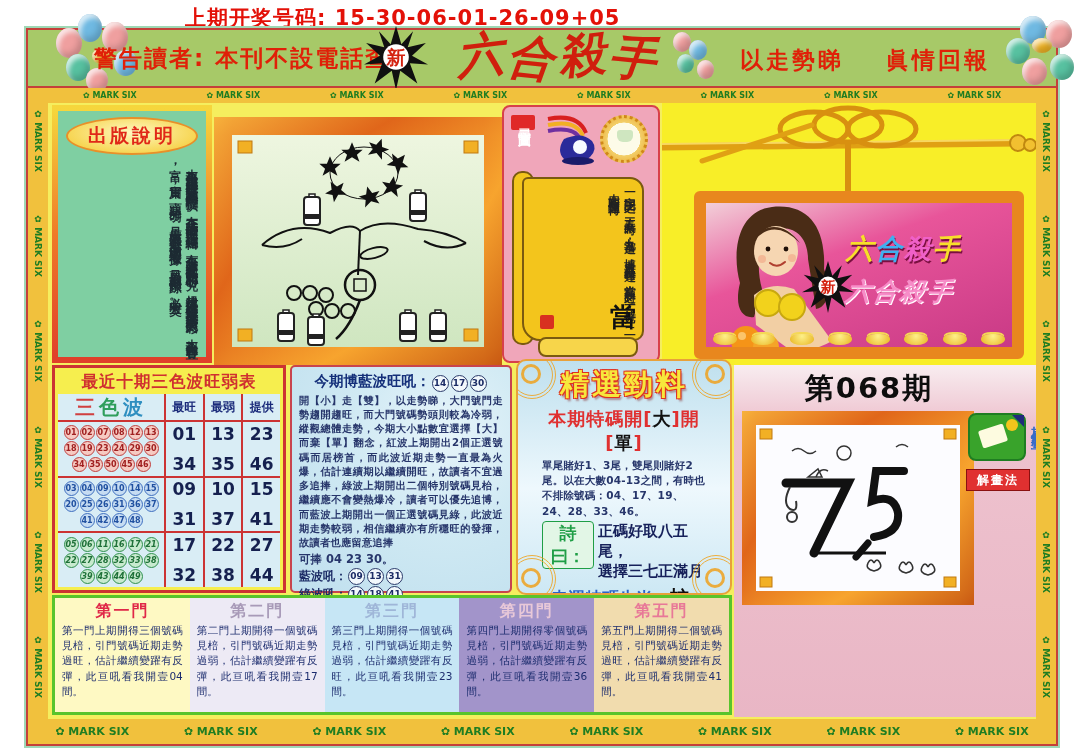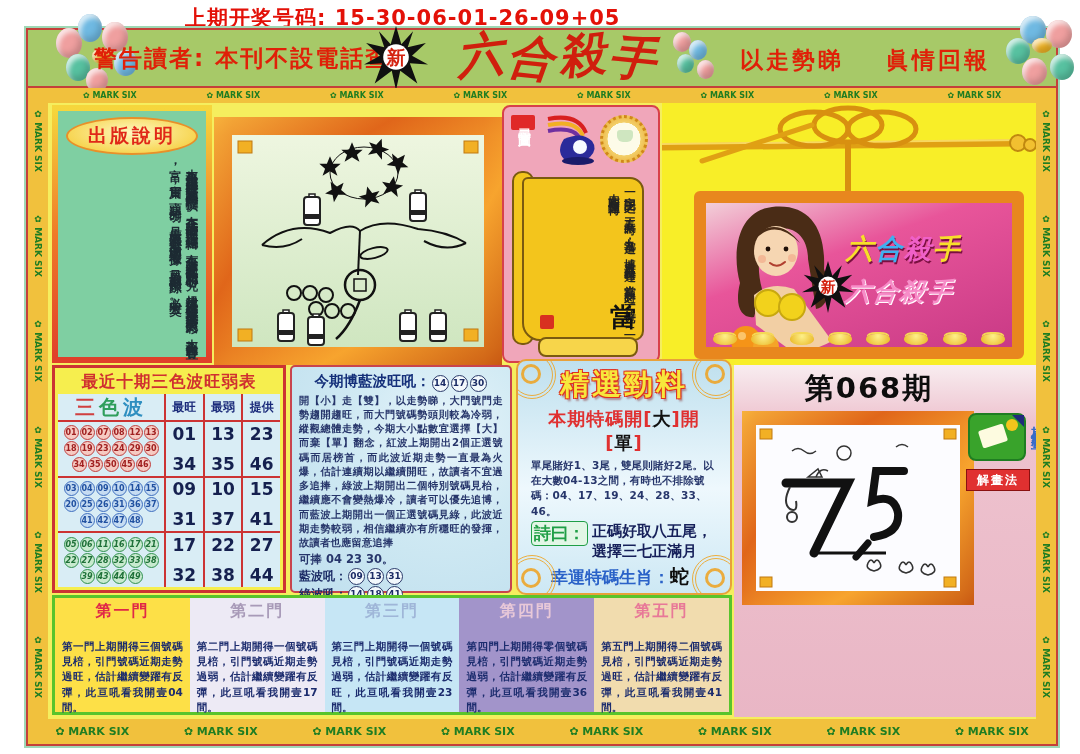--- a/index.html
+++ b/index.html
@@ -139,43 +139,43 @@
   .bluep .btitle{text-align:center;font-size:14.5px;font-weight:900;color:#15307a;margin-bottom:2px;}
   .bluep .bbody{font-size:10.2px;line-height:1.4;color:#27366b;font-weight:bold;text-align:justify;letter-spacing:.3px;}
   .bluep .bkeep{font-size:11.5px;font-weight:700;color:#27366b;margin-top:1px;}
   .houline{font-size:12px;font-weight:900;color:#1c2c66;margin-top:1px;display:flex;align-items:center;}
   .cnum{display:inline-flex;width:15px;height:15px;margin:0 1px;border:1px solid #2a3a6a;border-radius:50%;
         font-size:9px;font-weight:bold;color:#1c2c66;align-items:center;justify-content:center;background:#f2f8fc;}
 
   
   .jing{position:absolute;left:468px;top:256px;width:216px;height:236px;box-sizing:border-box;
         background:linear-gradient(180deg,#bfe0ee,#eef8fd 55%,#cde8f4);border:2px solid #e8a13a;border-radius:10px;
-        padding:4px 13px;text-align:center;overflow:hidden;}
+        padding:4px 24px;text-align:center;overflow:hidden;}
   .orn{position:absolute;width:40px;height:40px;border:4px double #efa21e;border-radius:50%;opacity:.85;}
   .orn:after{content:"";position:absolute;left:9px;top:9px;width:14px;height:14px;border:3px solid #efa21e;border-radius:50%;}
   .orn.o1{left:-10px;top:-10px;} .orn.o2{right:-10px;top:-10px;} .orn.o3{left:-10px;bottom:-10px;} .orn.o4{right:-10px;bottom:-10px;}
   .jtitle{font-size:29px;font-weight:900;letter-spacing:3px;color:#f7e73c;
           text-shadow:-1px -1px 0 #e03020,1px -1px 0 #e03020,-1px 1px 0 #e03020,1px 1px 0 #e03020,2px 3px 2px rgba(120,0,0,.4);}
   .jsub{font-size:18px;font-weight:900;color:#e03030;letter-spacing:1px;margin-top:2px;}
   .jsub b{color:#111;}
   .jbody{font-size:10.5px;font-weight:bold;color:#27366b;text-align:left;line-height:1.45;margin-top:3px;letter-spacing:.2px;}
   .jpoem{display:flex;align-items:flex-start;gap:4px;margin-top:2px;}
   .jpoem .plabel{font-size:17px;font-weight:900;color:#1f9e46;background:#e2f6e6;border:1px solid #1f9e46;border-radius:4px;padding:0 2px;}
   .jpoem .plines{font-size:15px;font-weight:900;color:#16205a;text-align:left;line-height:1.35;}
   .jzo{margin-top:3px;font-size:17px;font-weight:900;color:#2a62c8;}
   .jzo b{color:#0d0d0d;font-size:19px;letter-spacing:8px;}
   .jte{margin-top:2px;font-size:16px;font-weight:900;color:#2a62c8;display:flex;justify-content:center;align-items:center;gap:2px;}
 
   
   .doors{position:absolute;left:4px;top:492px;width:680px;height:120px;display:flex;
          border:3px solid #58c42c;box-sizing:border-box;background:#fff;}
   .door{flex:1;padding:3px 7px;box-sizing:border-box;}
   .door .dtitle{text-align:center;font-size:16px;font-weight:900;letter-spacing:2px;}
-  .door .dtext{font-size:10.5px;font-weight:bold;color:#1c2c6e;line-height:1.45;margin-top:17px;text-align:justify;}
-  .door.d1{background:#fde047;} .door.d1 .dtitle{color:#e02848;}
+  .door .dtext{font-size:10.5px;font-weight:normal;color:#1c2c6e;line-height:1.45;margin-top:1px;text-align:justify;}
+  .door.d1{background:#fef9c3;} .door.d1 .dtitle{color:#e02848;}
   .door.d2{background:#edeaf5;} .door.d2 .dtitle{color:#a89ab8;}
   .door.d3{background:#c6e6f5;} .door.d3 .dtitle{color:#9fb6d8;}
   .door.d4{background:#a294ca;} .door.d4 .dtitle{color:#e8c8d8;}
   .door.d5{background:#f1dcae;} .door.d5 .dtitle{color:#e87898;}
 </style>
 </head>
 <body>
 
 <div class="topbar" data-interactable="false">上期开奖号码: 15-30-06-01-26-09+05</div>
 

